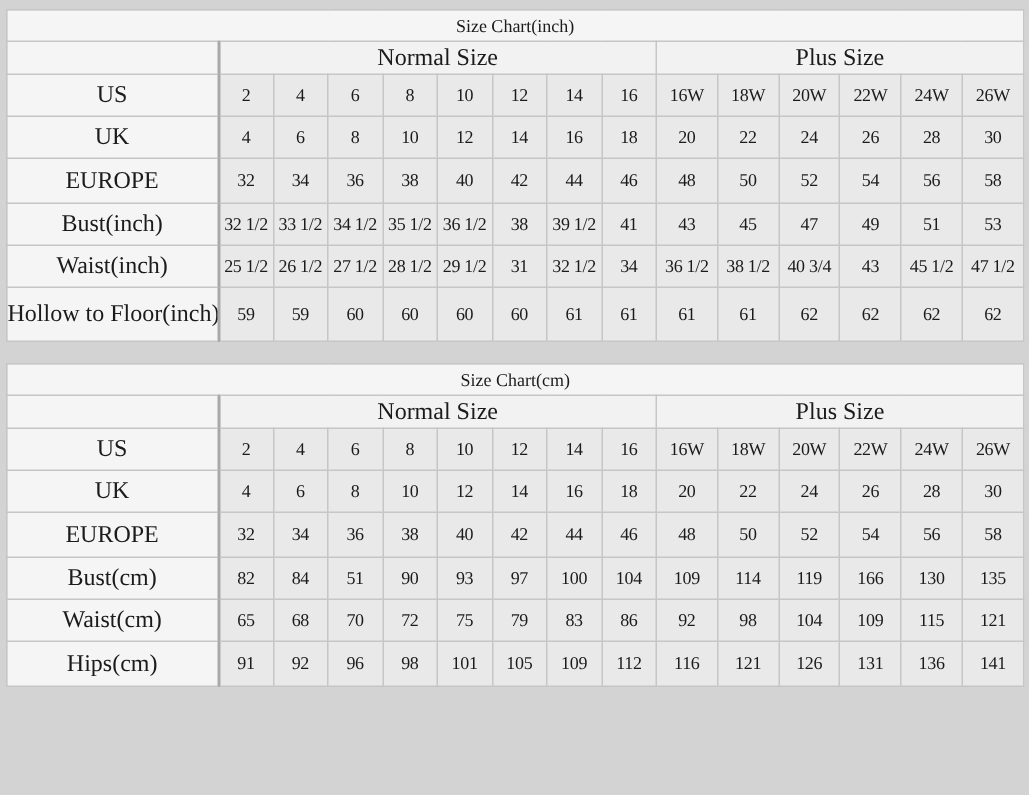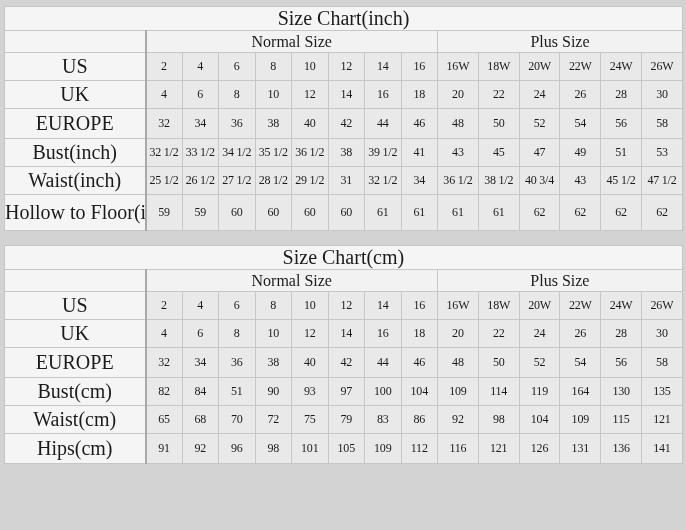--- a/index.html
+++ b/index.html
@@ -35,29 +35,29 @@
   .size-table td{
     border:1px solid var(--border);
     text-align:center;
     vertical-align:middle;
     padding:0;
     overflow:hidden;
     white-space:nowrap;
   }
   .title-row td{
     background:var(--title-bg);
-    font-size:20px;
+    font-size:12px;
   }
   .header-row td{
     background:var(--header-bg);
     font-size:16px;
   }
   td.label-cell{
     background:var(--label-bg);
-    font-size:20px;
+    font-size:16px;
     border-right:2px solid var(--divider);
   }
   td.data-cell{
     background:var(--cell-bg);
     font-size:12px;
     letter-spacing:-0.2px;
   }
 </style>
 </head>
 <body>
@@ -278,21 +278,21 @@
           <td class="data-cell">84</td>
           <td class="data-cell">51</td>
           <td class="data-cell">90</td>
           <td class="data-cell">93</td>
           <td class="data-cell">97</td>
           <td class="data-cell">100</td>
           <td class="data-cell">104</td>
           <td class="data-cell">109</td>
           <td class="data-cell">114</td>
           <td class="data-cell">119</td>
-          <td class="data-cell">164</td>
+          <td class="data-cell">166</td>
           <td class="data-cell">130</td>
           <td class="data-cell">135</td>
         </tr>
         <tr style="height: 28px;">
           <td class="label-cell">Waist(cm)</td>
           <td class="data-cell">65</td>
           <td class="data-cell">68</td>
           <td class="data-cell">70</td>
           <td class="data-cell">72</td>
           <td class="data-cell">75</td>

